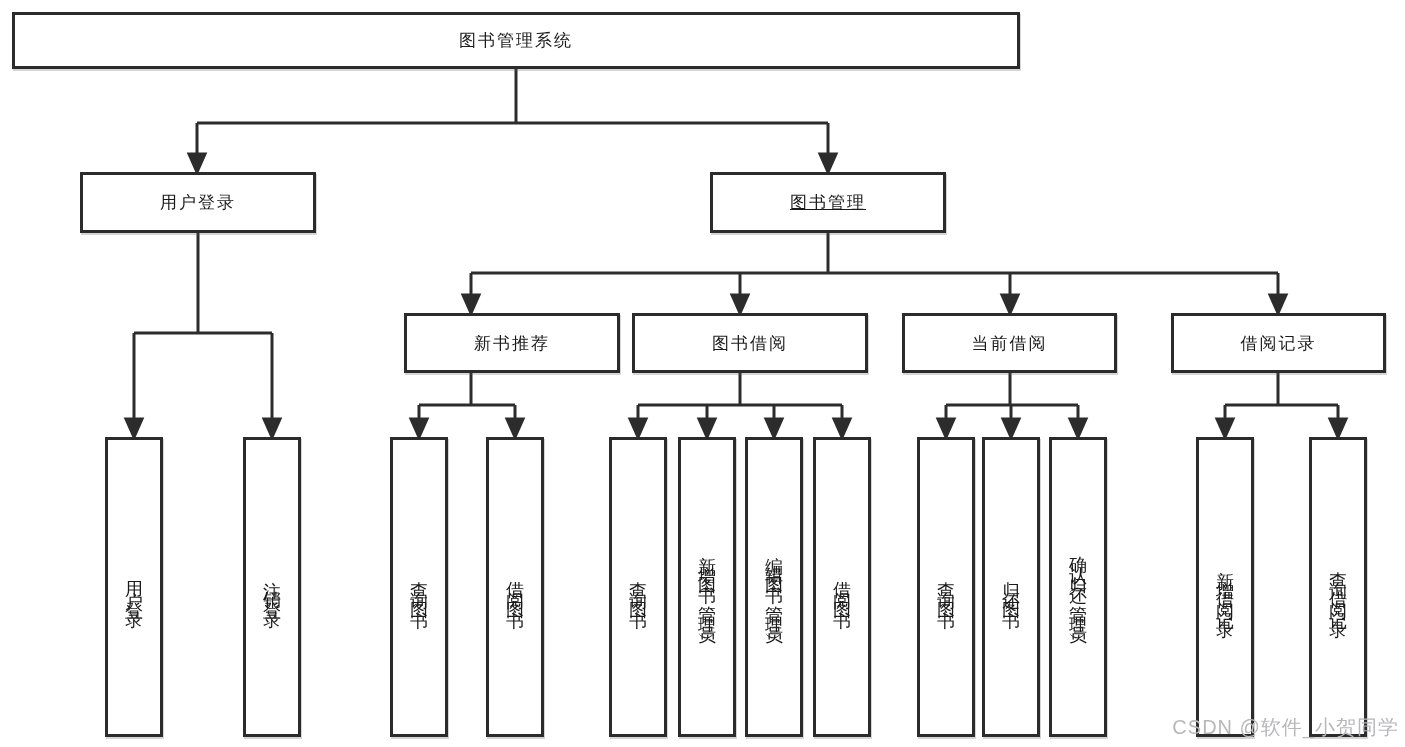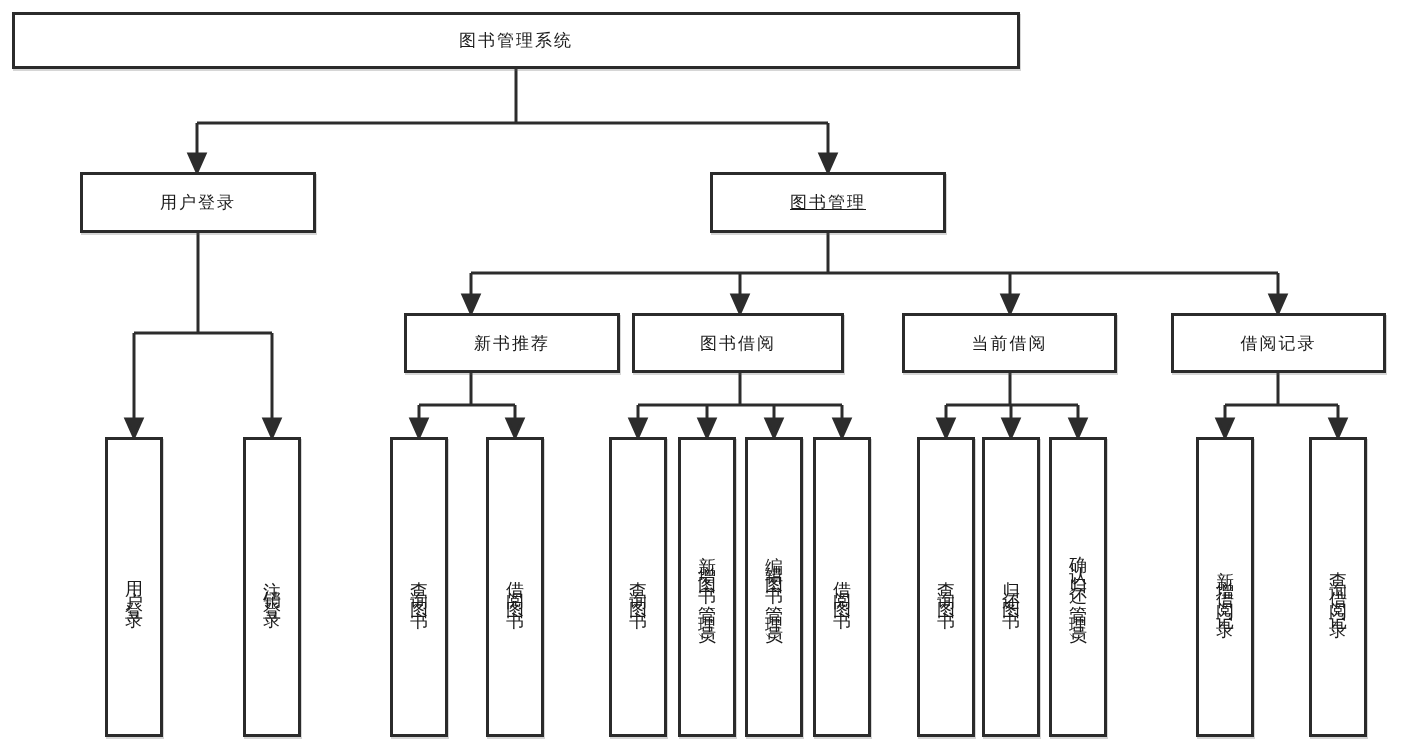--- a/index.html
+++ b/index.html
@@ -139,21 +139,21 @@
       <polygon points="1330,419 1346,419 1338,437"></polygon>
     </g>
   </svg>
 
   <div class="box h" style="left:12px;top:12px;width:1008px;height:57px;">图书管理系统</div>
 
   <div class="box h" style="left:80px;top:172px;width:236px;height:61px;">用户登录</div>
   <div class="box h" style="left:710px;top:172px;width:236px;height:61px;text-decoration:underline;">图书管理</div>
 
   <div class="box h" style="left:363px;top:313px;width:216px;height:60px;margin-left:41px;">新书推荐</div>
-  <div class="box h" style="left:632px;top:313px;width:212px;height:60px;">图书借阅</div>
+  <div class="box h" style="left:632px;top:313px;width:236px;height:60px;">图书借阅</div>
   <div class="box h" style="left:1171px;top:313px;width:215px;height:60px;">借阅记录</div>
   <div class="box h" style="left:902px;top:313px;width:215px;height:60px;">当前借阅</div>
 
   <div class="box v" style="left:105px;top:437px;width:58px;height:300px;">用户登录</div>
   <div class="box v" style="left:243px;top:437px;width:58px;height:300px;">注销登录</div>
 
   <div class="box v" style="left:390px;top:437px;width:58px;height:300px;">查询图书</div>
   <div class="box v" style="left:486px;top:437px;width:58px;height:300px;">借阅图书</div>
 
   <div class="box v" style="left:609px;top:437px;width:58px;height:300px;">查询图书</div>
@@ -161,14 +161,15 @@
   <div class="box v" style="left:745px;top:437px;width:58px;height:300px;">编辑图书（管理员）</div>
   <div class="box v" style="left:813px;top:437px;width:58px;height:300px;">借阅图书</div>
 
   <div class="box v" style="left:917px;top:437px;width:58px;height:300px;">查询图书</div>
   <div class="box v" style="left:982px;top:437px;width:58px;height:300px;">归还图书</div>
   <div class="box v" style="left:1049px;top:437px;width:58px;height:300px;">确认归还（管理员）</div>
 
   <div class="box v" style="left:1196px;top:437px;width:58px;height:300px;">新增借阅记录</div>
   <div class="box v" style="left:1309px;top:437px;width:58px;height:300px;">查询借阅记录</div>
 
+  <div class="watermark">CSDN @软件_小贺同学</div>
 
 </div>
 
 </body></html>

